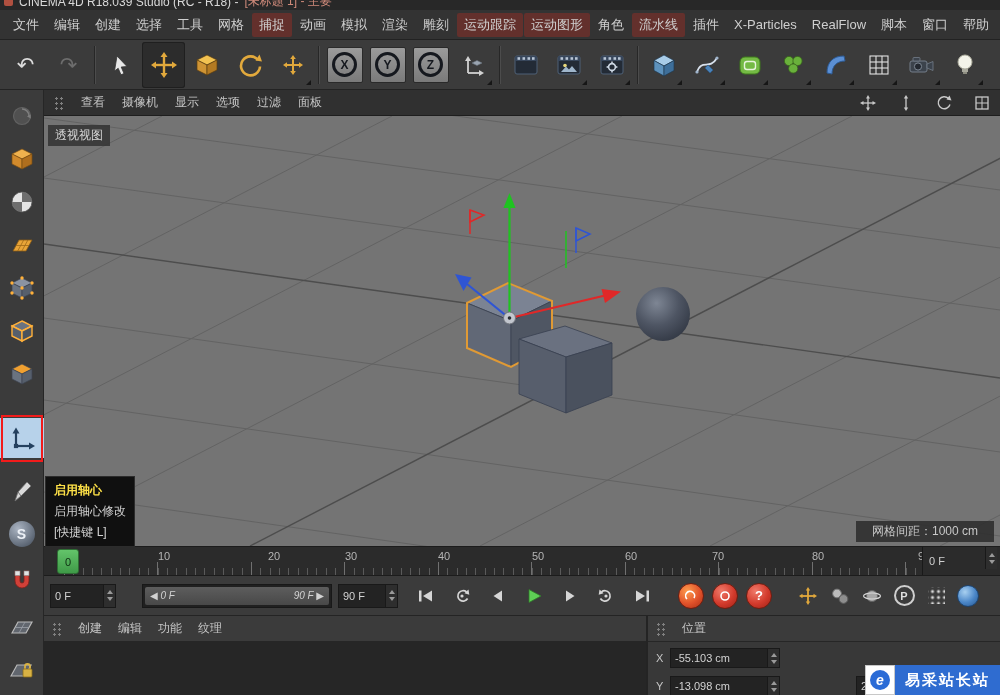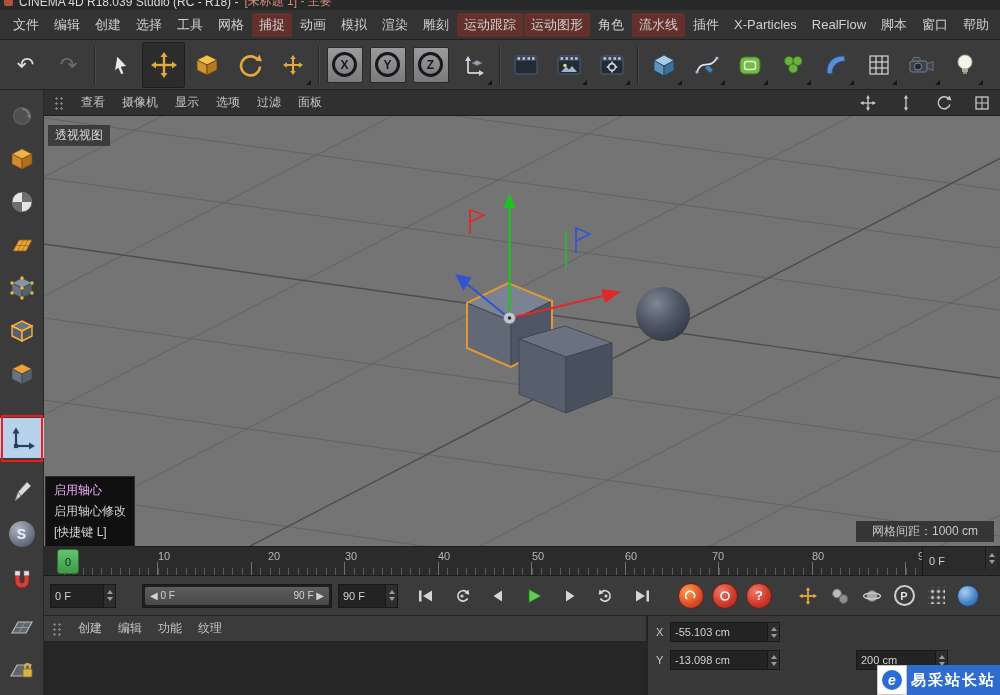--- a/index.html
+++ b/index.html
@@ -61,21 +61,21 @@
   .rulerfield .v { flex:1; }
 
   
   .transport { height:40px; background:#3b3b3b; border-bottom:1px solid #242424; display:flex; align-items:center; padding-left:6px; overflow:hidden; }
   .field { height:24px; background:#232323; border:1px solid #191919; display:flex; align-items:center; font-size:11px; color:#d2d2d2; flex:none; }
   .field .val { flex:1; padding:0 4px; white-space:nowrap; }
   .spin { width:12px; align-self:stretch; border-left:1px solid #191919; display:flex; flex-direction:column; align-items:center; justify-content:center; gap:3px; background:#2e2e2e; flex:none; }
   .spin i { width:0; height:0; border-left:3.5px solid transparent; border-right:3.5px solid transparent; }
   .spin .up { border-bottom:4px solid #9a9a9a; }
   .spin .dn { border-top:4px solid #9a9a9a; }
-  .range { width:190px; height:24px; background:#202020; border:1px solid #181818; margin-left:26px; display:flex; flex:none; }
+  .range { width:190px; height:24px; background:#202020; border:1px solid #181818; margin-left:26px; display:flex; flex:none;font-style:italic; }
   .rhandle { flex:1; margin:2px; background:linear-gradient(#5d5d5d,#484848); border-radius:2px; display:flex; align-items:center; justify-content:space-between; padding:0 5px; font-size:10px; color:#d2d2d2; }
   .pbtn { width:36px; height:28px; display:flex; align-items:center; justify-content:center; flex:none; }
   .circ { width:26px; height:26px; border-radius:50%; display:flex; align-items:center; justify-content:center; margin-right:8px; font-weight:bold; font-size:13px; color:#fff; border:1px solid #701d10; flex:none; }
   .c1 { background:radial-gradient(circle at 35% 30%, #ff9d4d, #e0512a 55%, #a83014); }
   .c2 { background:radial-gradient(circle at 35% 30%, #f07a6a, #d23a2c 55%, #9e2216); }
   .tgl { width:26px; height:28px; display:flex; align-items:center; justify-content:center; margin-right:6px; flex:none; }
   .pcirc { width:21px; height:21px; border-radius:50%; border:2px solid #cfcfcf; color:#dfdfdf; font-size:11px; font-weight:bold; display:flex; align-items:center; justify-content:center; }
   .gridic { width:17px; height:17px; background-image:radial-gradient(#d8d8d8 1.4px, transparent 1.7px); background-size:6px 6px; background-position:1.5px 1.5px; }
   .bluesphere { width:22px; height:22px; border-radius:50%; background:radial-gradient(circle at 35% 30%, #a8d0f0, #4a86c8 55%, #27578e); border:1px solid #1d4470; flex:none; }
 
@@ -87,26 +87,26 @@
   .coordpanel { flex:1; display:flex; flex-direction:column; min-width:0; }
   .coordbody { flex:1; background:#383838; padding:5px 0 0 8px; overflow:hidden; }
   .crow { display:flex; align-items:center; height:22px; margin-bottom:6px; gap:4px; font-size:11px; }
   .crow .axis { width:10px; color:#c6c6c6; flex:none; }
   .cfield { width:110px; height:20px; }
   .sizefield { margin-left:72px; width:92px; height:20px; }
 
   
   .redbox { position:absolute; left:1px; top:415px; width:42px; height:47px; border:2px solid #f21b1b; z-index:40; }
   .tooltip { position:absolute; left:45px; top:476px; background:#101010; border:1px solid #2c2c2c; padding:3px 8px; z-index:41; font-size:12px; color:#d2d2d2; line-height:21px; white-space:nowrap; }
-  .tooltip .tt { color:#f0abfc; font-weight:normal; }
+  .tooltip .tt { color:#fde047; font-weight:bold; }
   .watermark { position:absolute; left:766px; top:645px; z-index:50; color:#fff; font-size:17px; letter-spacing:.3px; text-shadow:0 1px 2px rgba(0,0,0,.35); }
   .sitelogo { position:absolute; right:0; bottom:0; z-index:51; height:30px; display:flex; align-items:stretch; }
   .sitelogo .mark { width:30px; background:#fff; display:flex; align-items:center; justify-content:center; border:1px solid #c8c8c8; }
   .sitelogo .e { width:20px; height:20px; border-radius:50%; background:#2a6bd6; color:#fff; font-weight:bold; font-style:italic; display:flex; align-items:center; justify-content:center; font-size:14px; }
-  .sitelogo .name { background:#2f6cd0; color:#fff; display:flex; align-items:center; padding:0 4px; font-size:15px; font-weight:bold; letter-spacing:2px; }
+  .sitelogo .name { background:#2f6cd0; color:#fff; display:flex; align-items:center; padding:0 10px; font-size:15px; font-weight:bold; letter-spacing:2px; }
 </style>
 </head>
 <body>
 
 <div class="app">
 
   <div class="titlebar">
     <div class="t">
       <span class="dot"></span>
       <span>CINEMA 4D R18.039 Studio (RC - R18) -</span>
@@ -687,20 +687,24 @@
           <div class="panelhead">
             <div class="handle"></div>
             <span>创建</span>
             <span>编辑</span>
             <span>功能</span>
             <span>纹理</span>
           </div>
           <div class="matbody"></div>
         </div>
         <div class="coordpanel">
+          <div class="panelhead">
+            <div class="handle"></div>
+            <span>位置</span>
+          </div>
           <div class="coordbody">
             <div class="crow">
               <span class="axis">X</span>
               <div class="field cfield">
                 <span class="val">-55.103 cm</span>
                 <span class="spin">
                     <i class="up"></i>
                     <i class="dn"></i>
                   </span>
               </div>

